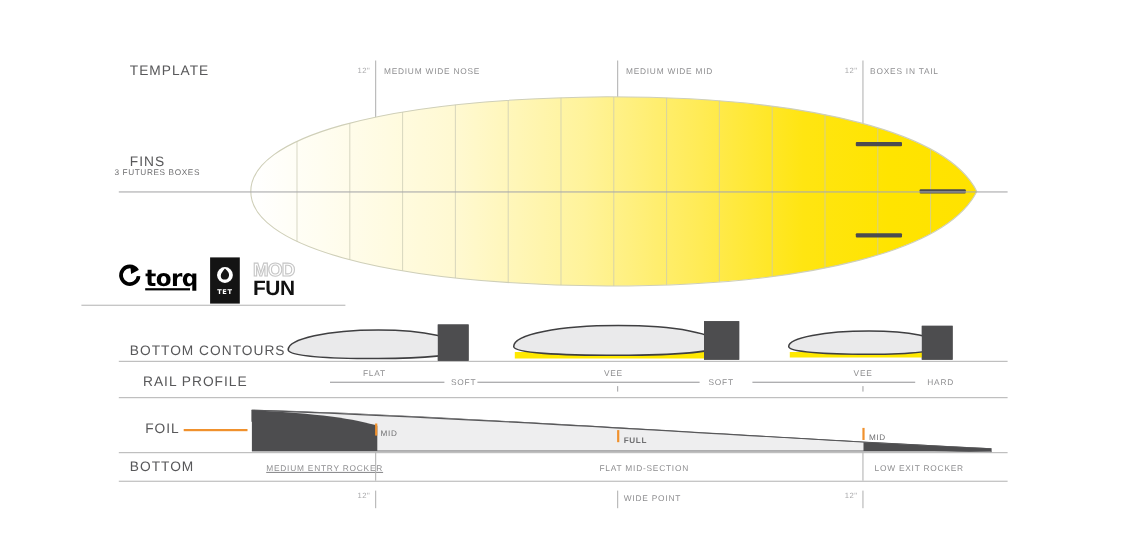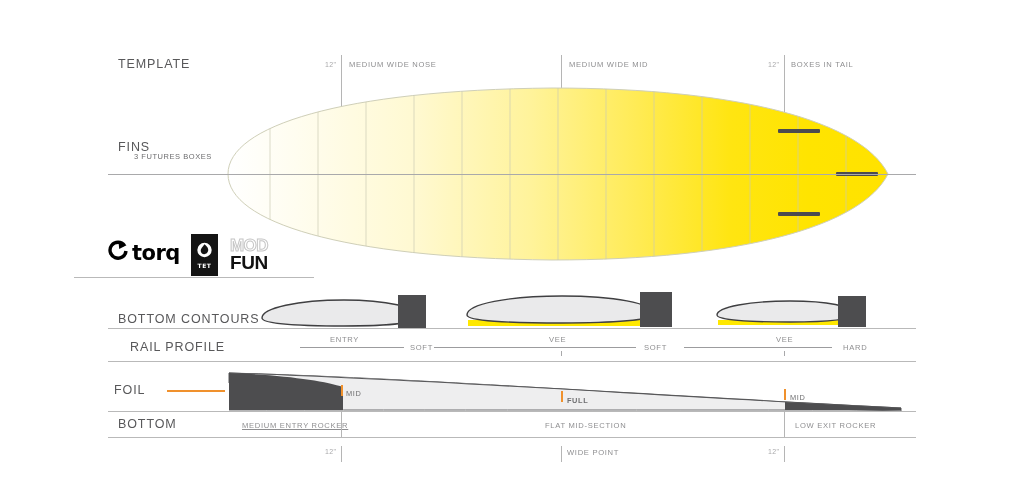--- a/index.html
+++ b/index.html
@@ -68,20 +68,21 @@
   
   #logo-block { position: absolute; left: 108px; top: 236px; height: 40px; }
   .torq-word {
     position: absolute;
     left: 24px; top: 5px;
     font-family: "DejaVu Sans", sans-serif;
     font-weight: bold;
     font-size: 21px;
     letter-spacing: -0.5px;
     color: #000;
+    text-decoration: underline;
   }
   .torq-mark { position: absolute; left: 0px; top: 4px; }
   .tet-badge {
     position: absolute;
     left: 83px; top: -2px;
     width: 27px; height: 42px;
     background: #141414;
   }
   .tet-badge .tet-txt {
     position: absolute;
@@ -211,21 +212,21 @@
     </svg>
 
     <div class="abs" style="left:556px; top:45px; width:42px; height:4px; background:#4b4b50; border-radius:1px;"></div>
     <div class="abs" style="left:556px; top:128px; width:42px; height:4px; background:#4b4b50; border-radius:1px;"></div>
     <div class="abs" style="left:614px; top:88px; width:42px; height:4px; background:#4b4b50; border-radius:1px;"></div>
   </div>
 
   <div class="rule" style="left:108px; top:174px; width:808px; background:#a9a9ab;"></div>
 
   <div class="row-title" style="left:118px; top:140px;">FINS</div>
-  <div class="row-sub" style="left:134px; top:152px;text-align:center;">3 FUTURES BOXES</div>
+  <div class="row-sub" style="left:104px; top:152px;text-align:center;">3 FUTURES BOXES</div>
 
   <div id="logo-block">
 
     <span class="torq-mark">
       <svg width="20" height="22" viewBox="0 0 20 22">
         <path d="M16.5,5.5 A8,8 0 1 0 18,11 L18,11" fill="none" stroke="#000" stroke-width="3.4"></path>
         <path d="M10.5,1.5 L18.5,5.2 L11.2,9.0 Z" fill="#000"></path>
       </svg>
     </span>
     <span class="torq-word">torq</span>
@@ -274,33 +275,33 @@
       <rect x="126" y="0" width="28" height="31" fill="#4d4d4f"></rect>
     </svg>
   </div>
 
   <div class="row-title" style="left:118px; top:340px;margin-left:12px;">RAIL PROFILE</div>
 
   <div class="rail-seg" style="left:300px; top:347px; width:104px;"></div>
   <div class="rail-seg" style="left:434px; top:347px; width:202px;"></div>
   <div class="rail-seg" style="left:684px; top:347px; width:148px;"></div>
 
-  <div class="ann" style="left:330px; top:335px;">ENTRY</div>
+  <div class="ann" style="left:330px; top:335px;">FLAT</div>
   <div class="ann" style="left:410px; top:343px;">SOFT</div>
   <div class="ann" style="left:549px; top:335px;">VEE</div>
   <div class="ann" style="left:644px; top:343px;">SOFT</div>
   <div class="ann" style="left:776px; top:335px;">VEE</div>
   <div class="ann" style="left:843px; top:343px;">HARD</div>
 
   <div class="rail-tick" style="left:561px; top:351px;"></div>
   <div class="rail-tick" style="left:784px; top:351px;"></div>
 
   <div class="rule" style="left:108px; top:361px; width:808px;"></div>
 
-  <div class="row-title" style="left:114px; top:383px;">FOIL</div>
+  <div class="row-title" style="left:132px; top:383px;">FOIL</div>
   <div class="foil-dash" style="left:167px; top:390px; width:58px;"></div>
 
   <div class="abs" style="left:225px; top:369px; width:680px; height:45px;">
     <svg width="680" height="45" viewBox="0 0 680 45">
 
       <path d="M4,4 C160,8 360,22 560,33 L676,39
                L676,42 C520,38 300,28 120,20 L4,14 Z" fill="#eeeeef" stroke="#58585a" stroke-width="1"></path>
 
       <path d="M4,4 C160,8 360,22 560,33 L676,39 L676,41
                C430,41 200,41 4,41 Z" fill="#eeeeef" stroke="none"></path>

